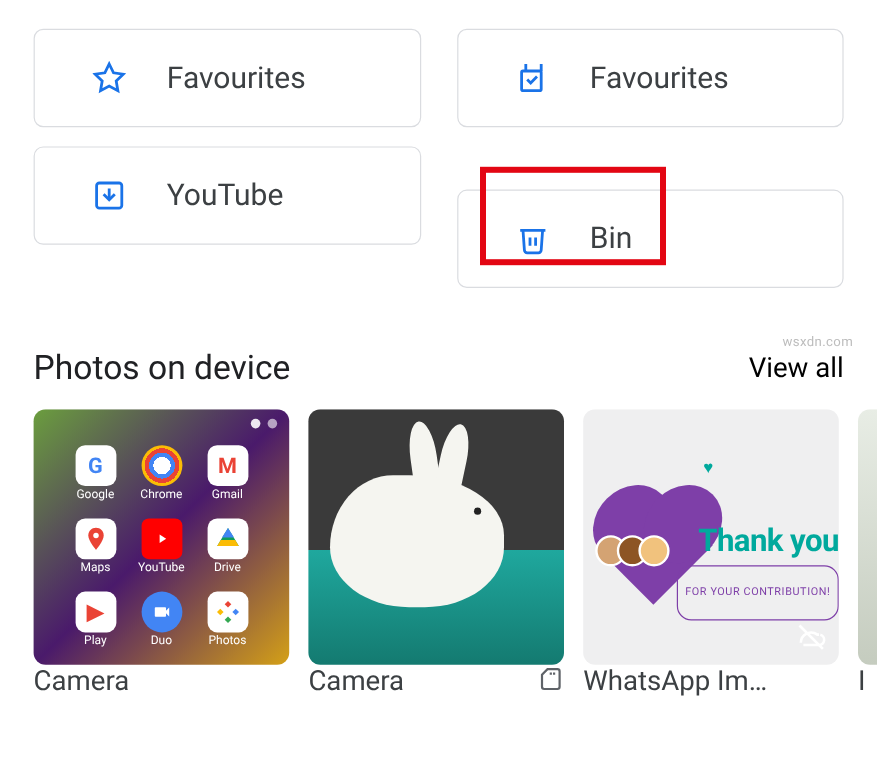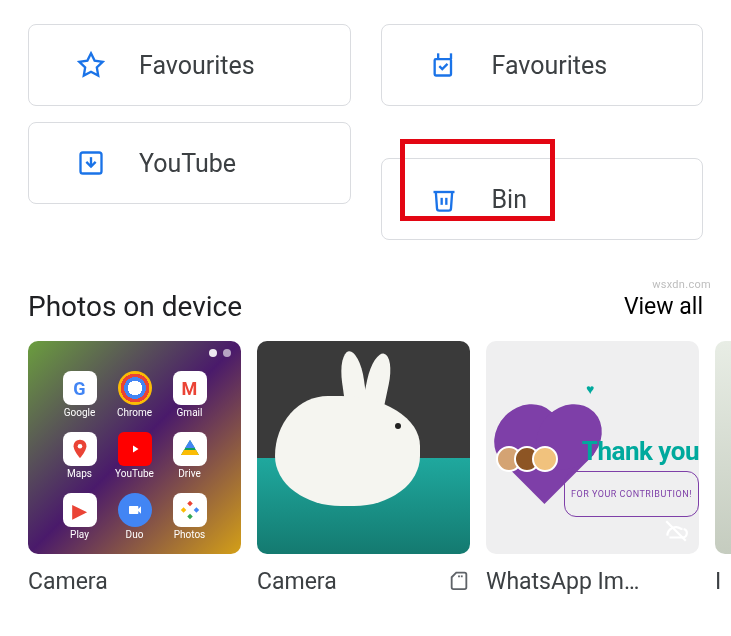--- a/index.html
+++ b/index.html
@@ -89,23 +89,22 @@
     .album-thumb {
       width: 213px;
       height: 213px;
       border-radius: 10px;
       background: #ccc;
       position: relative;
       overflow: hidden;
     }
     .album-meta {
       display: flex;
-      align-items: center;
       justify-content: space-between;
-      margin-top: 14px;
+      margin-top: 0;
       gap: 8px;
     }
     .album-name {
       font-size: 23px;
       color: #3c4043;
       white-space: nowrap;
       overflow: hidden;
       text-overflow: ellipsis;
       flex: 1;
     }

